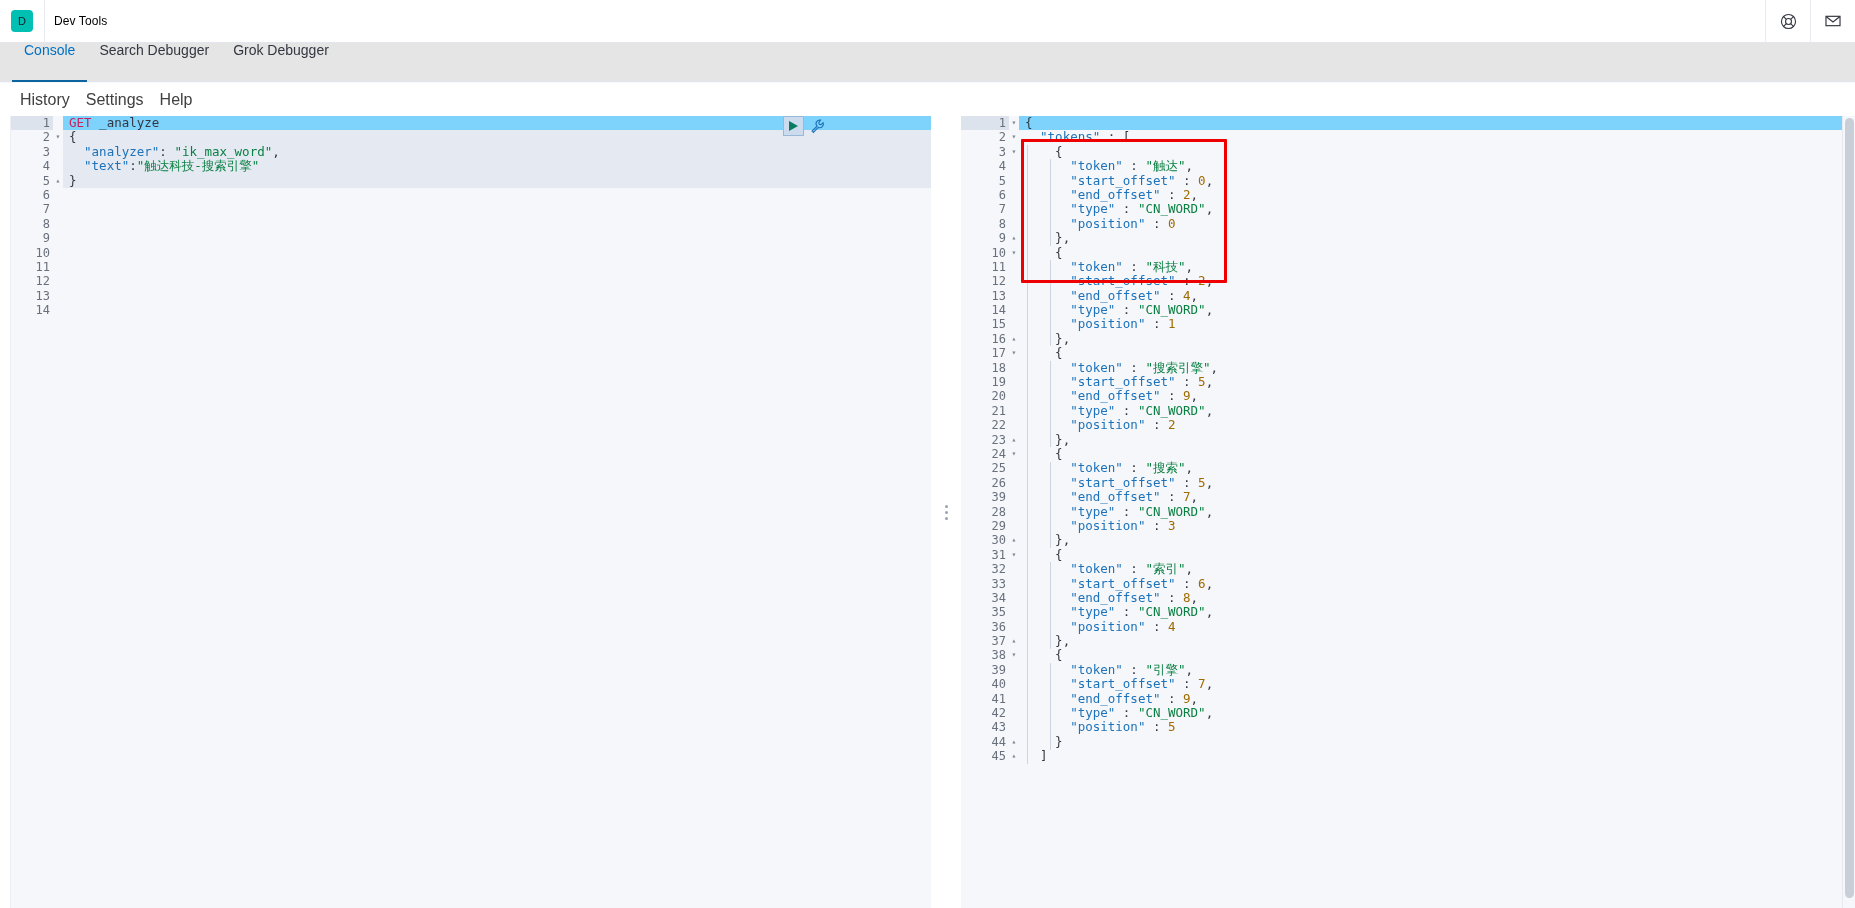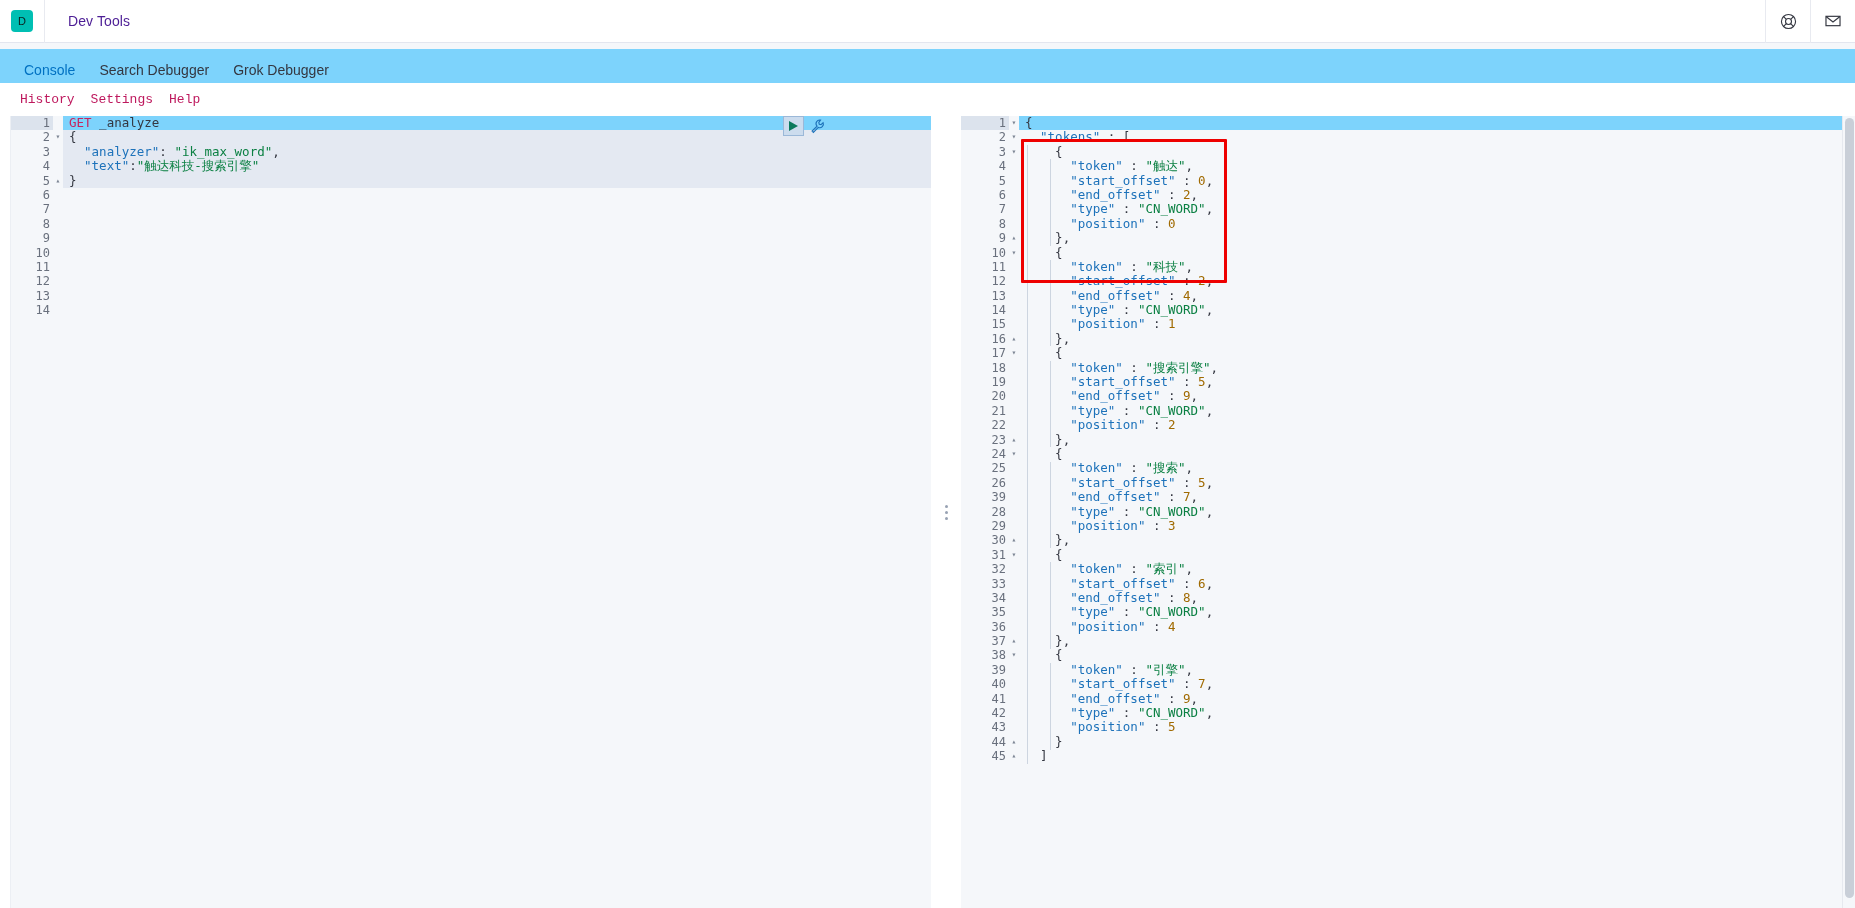--- a/index.html
+++ b/index.html
@@ -34,40 +34,40 @@
     border-radius: 4px;
     color: #0a1f1d;
     font-size: 11px;
     display: flex; align-items: center; justify-content: center;
     font-family: "Liberation Sans", sans-serif;
   }
   .hdr-div {
     width: 1px; height: 43px; background: #e8eaf0;
   }
   .app-title {
-    margin-left: 23px;
-    font-size: 14px;
-    color: #4c1d95;
+    margin-left: 9px;
+    font-size: 12px;
+    color: #000000;
     letter-spacing: .1px;
   }
   .header-spacer { flex: 1 1 auto; }
   .hdr-icon {
     width: 44px; height: 43px;
     display: flex; align-items: center; justify-content: center;
     color: #343741;
   }
   .hdr-icon svg { display: block; }
 
   
   .tabs {
-    position: absolute; top: 49px; left: 0;
+    position: absolute; top: 43px; left: 0;
     width: 1855px; height: 39px;
-    background: #7dd3fc;
+    background: #e5e5e5;
     border-bottom: 1px solid #e3e6ef;
-    display: flex; align-items: flex-end;
+    display: flex; 
     box-sizing: border-box;
     padding-left: 12px;
   }
   .tab {
     font-size: 14px;
     color: #343741;
     padding: 0 12px 10px 12px;
     position: relative;
     cursor: pointer;
     line-height: 1;
@@ -84,25 +84,24 @@
   
   .menubar {
     position: absolute; top: 83px; left: 0;
     width: 1855px; height: 33px;
     background: #ffffff;
     display: flex; align-items: center;
     padding-left: 12px;
     box-sizing: border-box;
   }
   .menu-item {
-    font-size: 13px;
-    color: #be185d;
+    font-size: 16px;
+    color: #404040;
     padding: 0 8px;
     cursor: pointer;
-    font-family: Liberation Mono, monospace;
   }
 
   
   .console-body {
     position: absolute;
     top: 116px; left: 0;
     width: 1855px; height: 792px;
     background: #ffffff;
     display: flex;
   }

